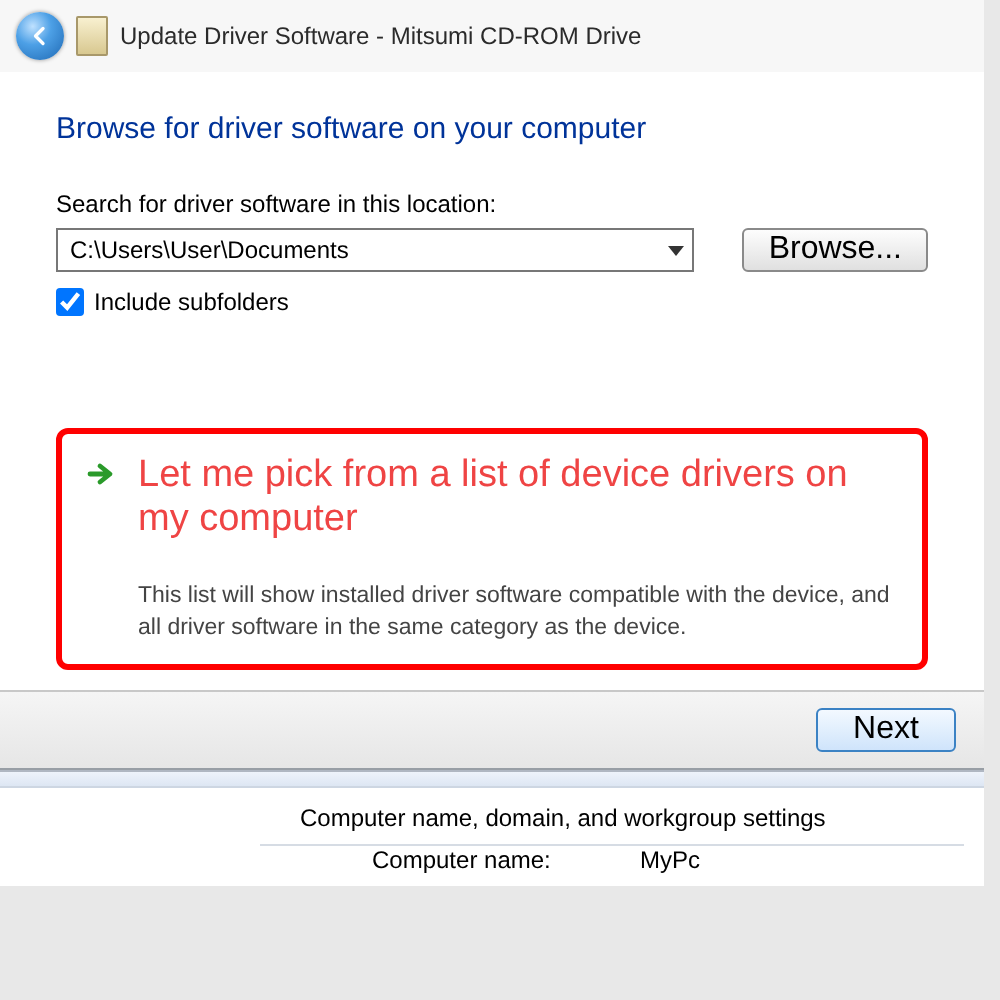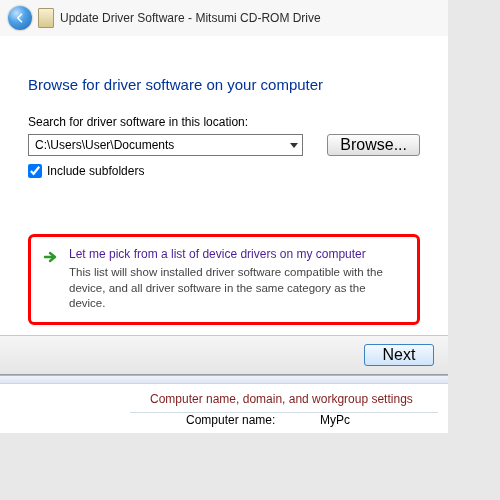--- a/index.html
+++ b/index.html
@@ -5,21 +5,21 @@
   * { box-sizing: border-box; }
   html, body {
     margin: 0; padding: 0;
     width: 500px; height: 500px;
     font-family: "Segoe UI", Tahoma, sans-serif;
     font-size: 12px;
     background: #e8e8e8;
     overflow: hidden;
   }
   .outer {
-    width: 448px; height: 500px;
+    width: 492px; height: 500px;
   }
   .wizard-card {
     background: #fff;
     border: 1px solid #989ea5;
     border-top: none;
     border-left: none;
     border-right: none;
     margin: 0;
   }
   .titlebar {
@@ -46,21 +46,20 @@
   }
   .titlebar-text { color:#2b2b2b; }
   .content {
     padding: 20px 28px 10px 28px;
     background: #fff;
   }
   .heading {
     color: #003399;
     font-size: 15px;
     margin-bottom: 22px;
-    margin-top: 20px;
   }
   .label { margin-bottom: 5px; }
   .row-path { display:flex; gap:24px; align-items:center; }
   .combo {
     flex: 1;
     height: 22px;
     border: 1px solid #777;
     background:#fff;
     display:flex; align-items:center; justify-content:space-between;
     padding: 0 4px 0 6px;
@@ -90,23 +89,23 @@
     border: 3px solid #f00;
     border-radius: 6px;
     padding: 10px 12px;
     display:flex; gap:10px;
   }
   .green-arrow {
     width:16px; height:16px; flex:0 0 16px;
     margin-top:2px;
   }
   .pick-title {
-    color:#4c1d95;
-    font-size:12px;
-    margin-bottom:4px;
+    color:#ef4444;
+    font-size:19px;
+    margin-bottom:20px;
   }
   .pick-desc {
     color:#444;
     font-size:11.5px;
     line-height:1.35;
   }
   .footer {
     background: linear-gradient(180deg,#f5f5f5,#e6e6e6);
     border-top:1px solid #c8c8c8;
     padding: 8px 14px;
@@ -116,21 +115,21 @@
     border-top:1px solid #b0b7c2;
     background:#fff;
   }
   .below .pane-header {
     height:8px;
     background: linear-gradient(180deg,#eef3fb,#dde6f3);
     border-bottom:1px solid #cdd6e2;
   }
   .below .section {
     padding: 8px 0 6px 150px;
-    color:#7f1d1d;
+    color:#000000;
     font-size:12px;
   }
   .below .kvrow {
     padding: 0 0 6px 170px;
     font-size:12px;
     display:flex; gap: 24px; margin-left: 16px;
   }
   .kvrow .k { width:110px; }
   .below .hr { border-top:1px solid #d6dce4; margin:0 10px 0 130px; }
 </style>

